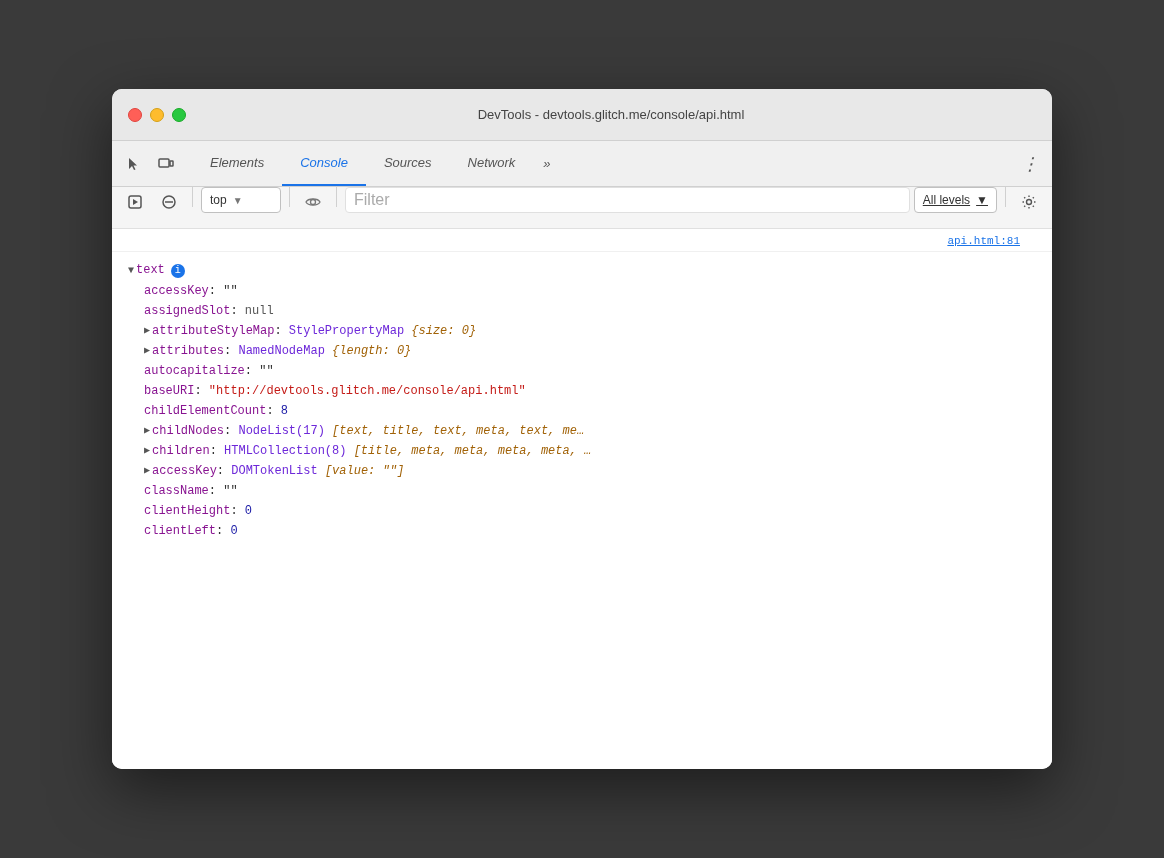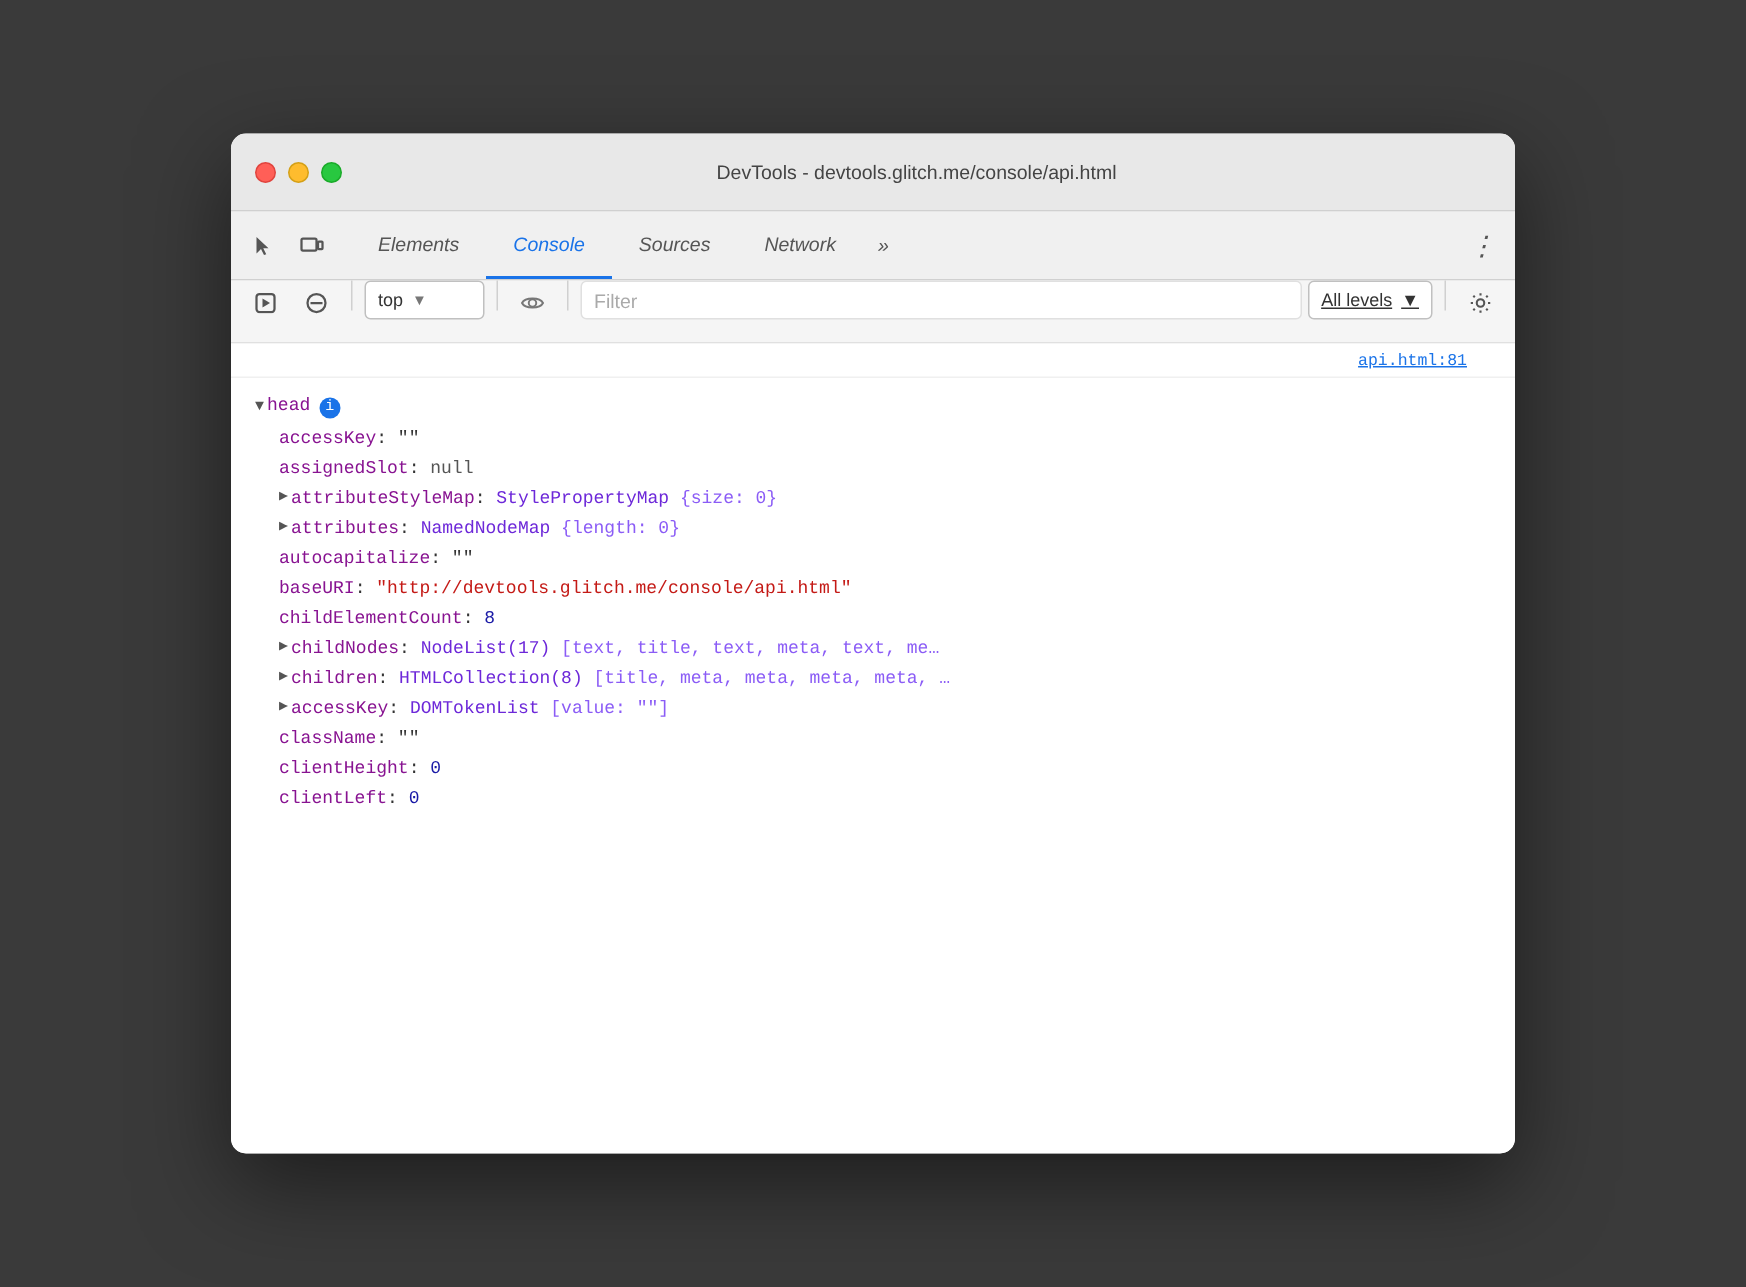--- a/index.html
+++ b/index.html
@@ -8,21 +8,21 @@
       background: #3a3a3a;
       display: flex;
       justify-content: center;
       align-items: center;
       width: 1164px;
       height: 858px;
       font-family: -apple-system, BlinkMacSystemFont, 'Helvetica Neue', sans-serif;
     }
 
     .window {
-      width: 856px;
+      width: 940px;
       height: 680px;
       background: #f5f5f5;
       border-radius: 10px;
       box-shadow: 0 20px 60px rgba(0,0,0,0.5);
       overflow: hidden;
       display: flex;
       flex-direction: column;
     }
 
     
@@ -203,21 +203,21 @@
       color: #777;
       font-size: 14px;
     }
 
     .filter-input {
       flex: 1;
       height: 26px;
       border: 1px solid #e0e0e0;
       border-radius: 4px;
       padding: 0 8px;
-      font-size: 13px;
+      font-size: 16px;
       color: #555;
       background: #fff;
       outline: none;
     }
 
     .filter-input::placeholder { color: #aaa; }
 
     .level-dropdown {
       display: flex;
       align-items: center;
@@ -286,21 +286,21 @@
     .toggle-arrow.expanded::before { content: '▼'; }
     .toggle-arrow.collapsed::before { content: '▶'; }
 
     .prop-name { color: #881391; }
     .prop-colon { color: #333; }
     .prop-string { color: #333; }
     .prop-null { color: #555; }
     .prop-number { color: #1a1aa6; }
     .prop-link { color: #c41a16; text-decoration: none; }
     .prop-type { color: #6d28d9; }
-    .prop-obj { color: #8b5cf6; }
+    .prop-obj { color: #a16207; font-style: italic; }
 
     .info-badge {
       display: inline-block;
       background: #1a73e8;
       color: #fff;
       border-radius: 50%;
       width: 14px;
       height: 14px;
       font-size: 10px;
       text-align: center;
@@ -404,21 +404,21 @@
     </div>
   </div>
 
   <div class="console-content">
     <div class="console-file-ref">api.html:81</div>
 
     <div class="console-tree">
 
       <div class="tree-row">
         <span class="toggle-arrow expanded"></span>
-        <span class="prop-name">head</span>
+        <span class="prop-name">text</span>
         <span class="info-badge">i</span>
       </div>
 
       <div class="tree-row indent1">
         <span class="prop-name">accessKey</span><span class="prop-colon">: </span><span class="prop-string">""</span>
       </div>
 
       <div class="tree-row indent1">
         <span class="prop-name">assignedSlot</span><span class="prop-colon">: </span><span class="prop-null">null</span>
       </div>

